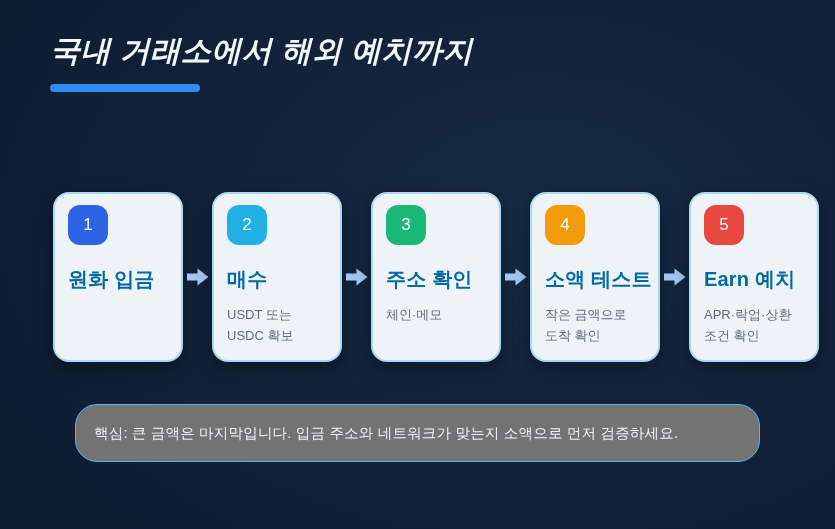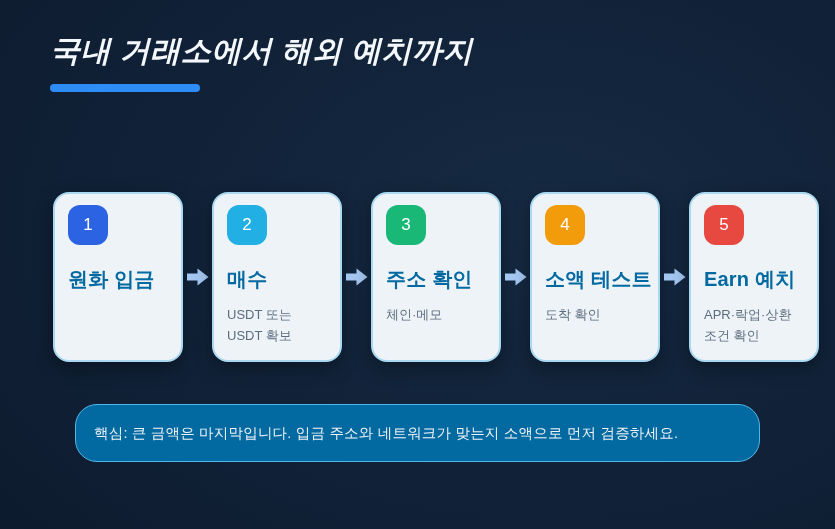--- a/index.html
+++ b/index.html
@@ -21,21 +21,21 @@
   .step-badge{
     width:40px;height:40px;border-radius:12px;display:flex;align-items:center;justify-content:center;
     color:#ffffff;font-size:17px;font-weight:500;
   }
   .step-title{margin-top:21px;font-size:20px;font-weight:700;color:#0369a1;letter-spacing:.2px;white-space:nowrap;}
   .step-desc{margin-top:12px;font-size:13px;line-height:1.6;color:#5c6d7e;}
   .arrow-cell{flex:1;display:flex;align-items:center;justify-content:center;}
   .arrow-cell svg{display:block;}
   .callout{
     position:absolute;left:75px;top:404px;width:685px;height:58px;box-sizing:border-box;
-    border:1.5px solid #4fb8e9;border-radius:22px;background:#0369a1;
+    border:1.5px solid #4fb8e9;border-radius:22px;background:#737373;
     display:flex;align-items:center;padding:0 18px;
   }
   .callout-text{font-size:14.5px;font-weight:500;color:#edf2f7;letter-spacing:.2px;}
 </style>
 </head>
 <body>
 
 <div class="header">
   <h1 class="page-title">국내 거래소에서 해외 예치까지</h1>
   <div class="accent-bar" style="background: rgb(46, 141, 245);"></div>
@@ -52,21 +52,21 @@
     <svg width="22" height="20" viewBox="0 0 22 20">
       <path d="M0 6.5 H10.5 V1.5 L21.5 10 L10.5 18.5 V13.5 H0 Z" fill="#a4c7f1"></path>
     </svg>
   </div>
 
   <div class="step-card">
     <div class="step-badge" style="background: rgb(34, 175, 228);">2</div>
     <div class="step-title">매수</div>
     <div class="step-desc">
       <div>USDT 또는</div>
-      <div>USDT 확보</div>
+      <div>USDC 확보</div>
     </div>
   </div>
 
   <div class="arrow-cell">
     <svg width="22" height="20" viewBox="0 0 22 20">
       <path d="M0 6.5 H10.5 V1.5 L21.5 10 L10.5 18.5 V13.5 H0 Z" fill="#a4c7f1"></path>
     </svg>
   </div>
 
   <div class="step-card">
@@ -80,20 +80,21 @@
   <div class="arrow-cell">
     <svg width="22" height="20" viewBox="0 0 22 20">
       <path d="M0 6.5 H10.5 V1.5 L21.5 10 L10.5 18.5 V13.5 H0 Z" fill="#a4c7f1"></path>
     </svg>
   </div>
 
   <div class="step-card">
     <div class="step-badge" style="background: rgb(242, 156, 11);">4</div>
     <div class="step-title">소액 테스트</div>
     <div class="step-desc">
+      <div>작은 금액으로</div>
       <div>도착 확인</div>
     </div>
   </div>
 
   <div class="arrow-cell">
     <svg width="22" height="20" viewBox="0 0 22 20">
       <path d="M0 6.5 H10.5 V1.5 L21.5 10 L10.5 18.5 V13.5 H0 Z" fill="#a4c7f1"></path>
     </svg>
   </div>
 

